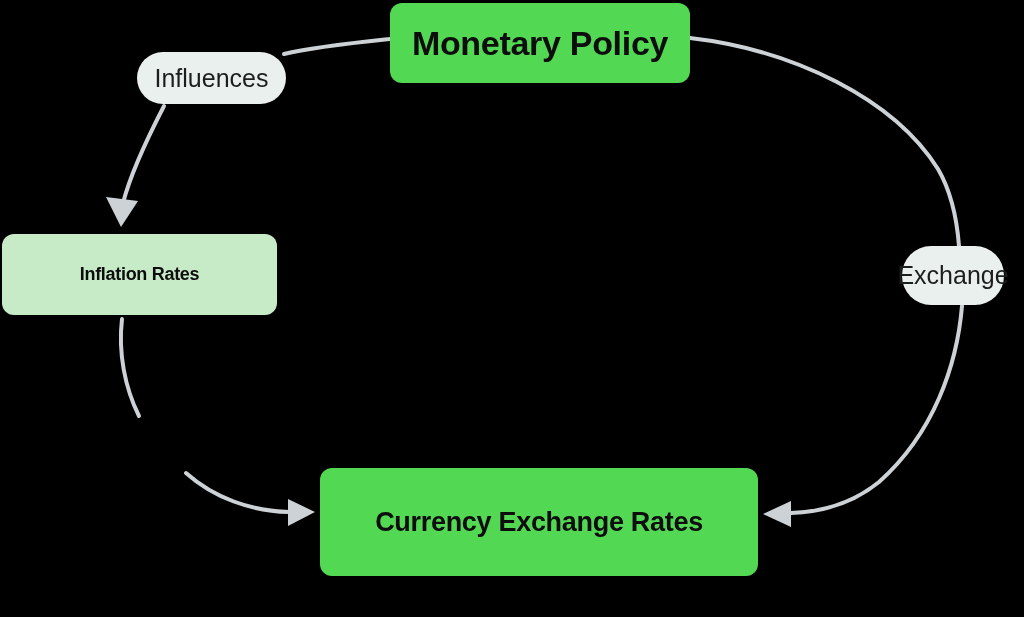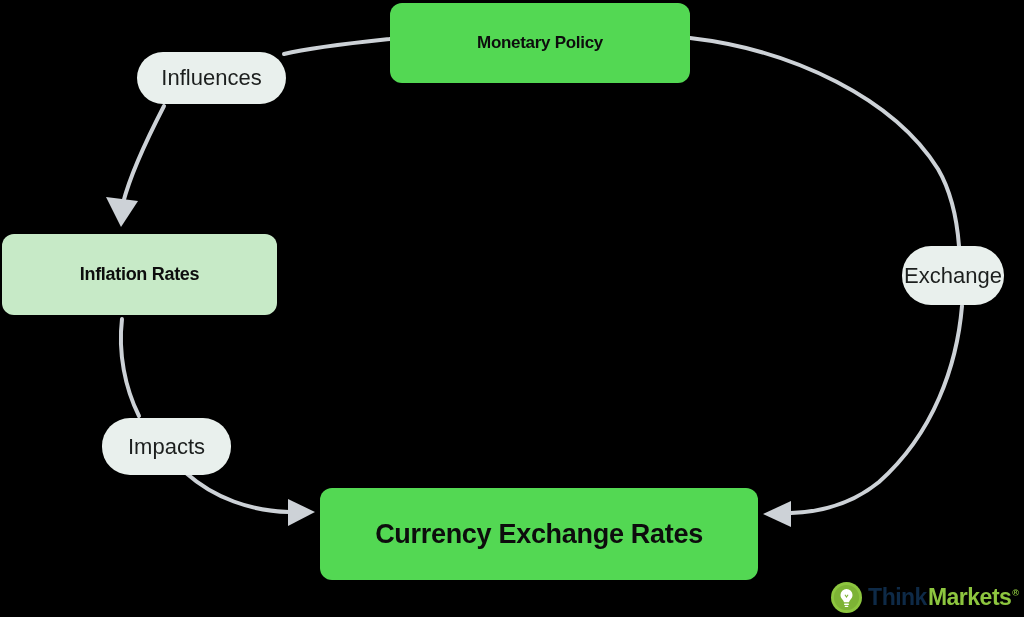--- a/index.html
+++ b/index.html
@@ -25,29 +25,29 @@
   .edge{fill:none;stroke:var(--edge-gray);stroke-width:4;stroke-linecap:round;}
   .head{fill:var(--edge-gray);stroke:none;}
   .node{
     position:absolute;z-index:2;
     display:flex;align-items:center;justify-content:center;
     border-radius:12px;
     color:var(--node-text);
     font-weight:700;
     letter-spacing:-0.3px;
   }
-  .node.solid{background:var(--node-green);font-size:17px;}
+  .node.solid{background:var(--node-green);font-size:34px;}
   .node.light{background:var(--node-light-green);font-size:18px;}
   .node.big{font-size:27px;}
   .pill{
     position:absolute;z-index:3;
     display:flex;align-items:center;justify-content:center;
     background:var(--pill-bg);
     color:var(--pill-text);
-    font-size:22px;font-weight:500;
+    font-size:25px;font-weight:500;
   }
   .logo{
     position:absolute;right:6px;bottom:4px;z-index:2;
     display:flex;align-items:center;gap:6px;
     line-height:1;
   }
   .logo .brand{font-size:23px;font-weight:800;letter-spacing:-0.5px;}
   .logo .think{color:var(--logo-dark);}
   .logo .markets{color:var(--logo-green);margin-left:1px;}
   .logo .reg{
@@ -74,41 +74,27 @@
   </svg>
 
   <div class="node solid" style="left:390px;top:3px;width:300px;height:80px">
     <span>Monetary Policy</span>
   </div>
 
   <div class="node light" style="left:2px;top:234px;width:275px;height:81px">
     <span>Inflation Rates</span>
   </div>
 
-  <div class="node solid big" style="left:320px;top:488px;width:438px;height:92px">
+  <div class="node solid big" style="left:320px;top:468px;width:438px;height:108px">
     <span>Currency Exchange Rates</span>
   </div>
 
   <div class="pill" style="left:137px;top:52px;width:149px;height:52px;border-radius:26px">
     <span>Influences</span>
   </div>
 
-  <div class="pill" style="left:102px;top:418px;width:129px;height:57px;border-radius:28px">
-    <span>Impacts</span>
-  </div>
 
   <div class="pill" style="left:902px;top:246px;width:102px;height:59px;border-radius:29px">
     <span>Exchange</span>
   </div>
 
-  <div class="logo">
-    <svg width="31" height="31" viewBox="0 0 32 32" aria-hidden="true">
-      <circle cx="16" cy="16" r="16" fill="#8dc63f"></circle>
-      <circle cx="16" cy="16" r="13" fill="#7db335"></circle>
-      <path fill="#ffffff" d="M16 7.2 a6.2 6.2 0 0 1 6.2 6.2 c0 2.5-1.4 3.9-2.4 5.2 -0.6 0.75-1 1.45-1.2 2.35 h-5.2 c-0.2-0.9-0.6-1.6-1.2-2.35 -1-1.3-2.4-2.7-2.4-5.2 A6.2 6.2 0 0 1 16 7.2 Z"></path>
-      <path d="M14.4 13.2 L16 15.6 L17.6 13.2" fill="none" stroke="#7db335" stroke-width="1.1"></path>
-      <rect x="13.4" y="22.2" width="5.2" height="1.5" rx="0.75" fill="#ffffff"></rect>
-      <rect x="14.1" y="24.4" width="3.8" height="1.4" rx="0.7" fill="#ffffff"></rect>
-    </svg>
-    <span><span class="brand think">Think</span><span class="brand markets">Markets</span><span class="reg">®</span></span>
-  </div>
 
 </div>
 
 </body></html>

